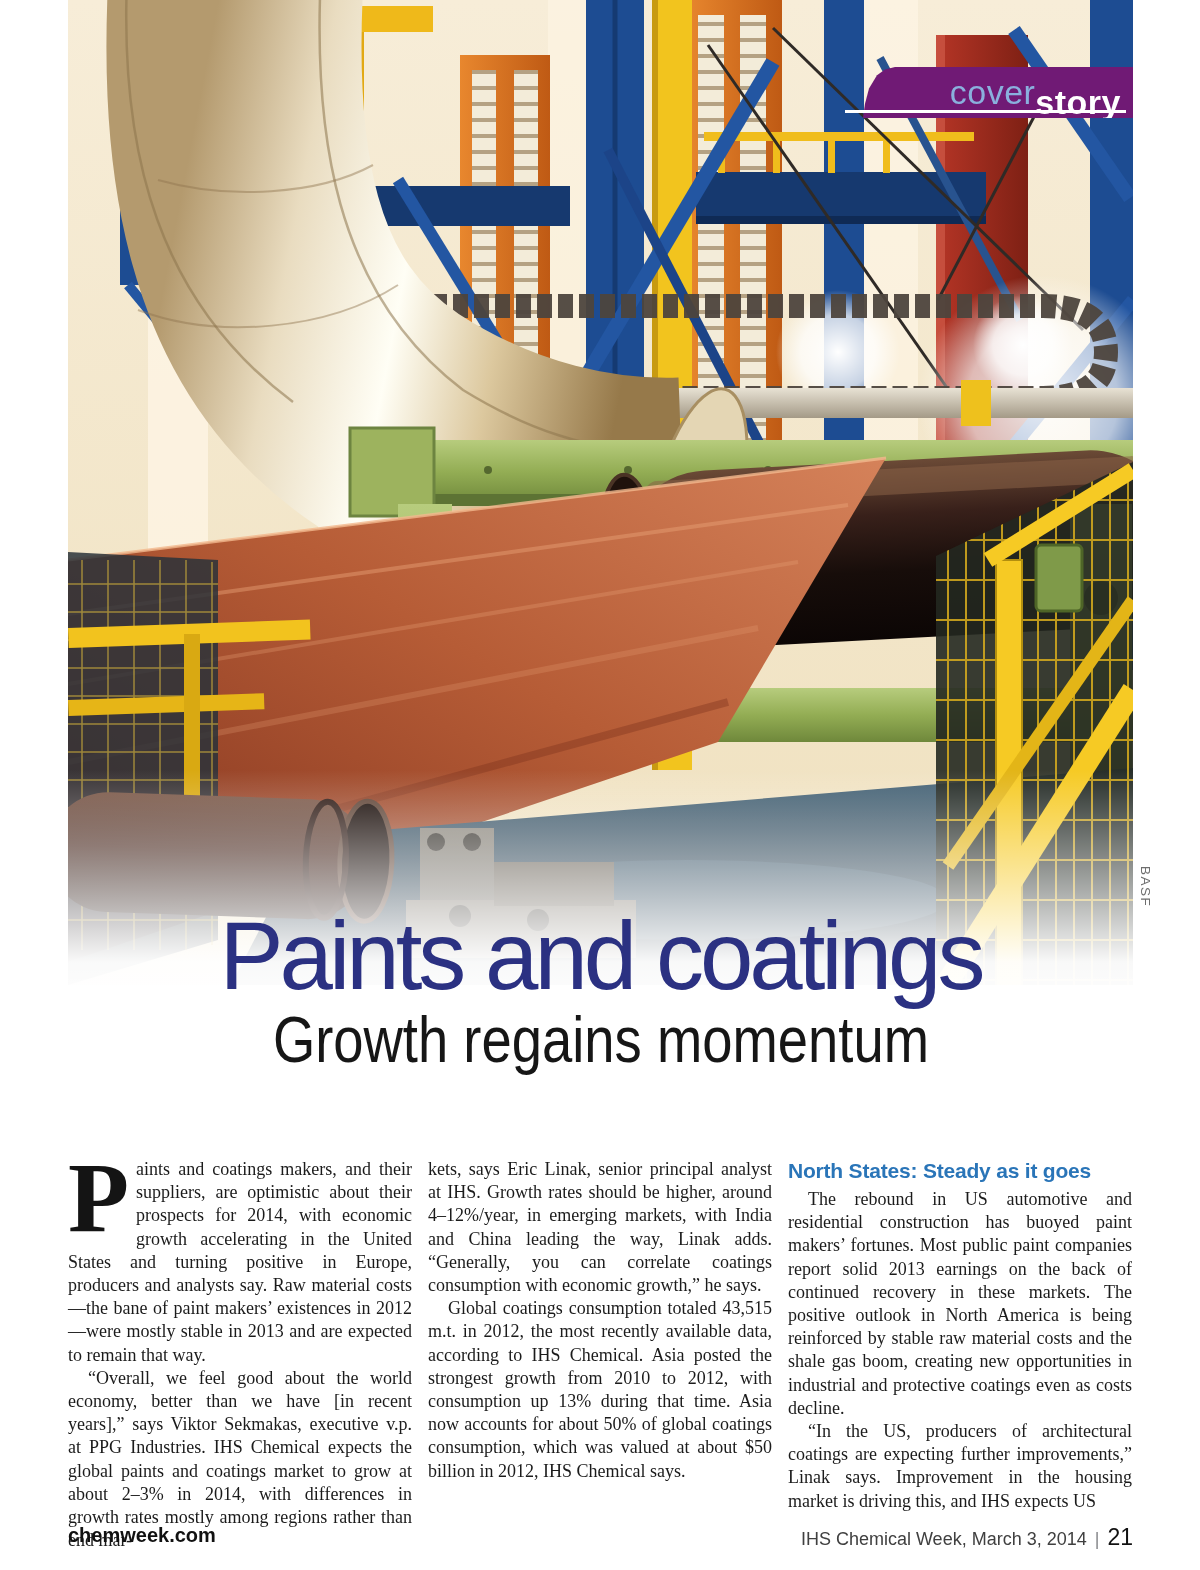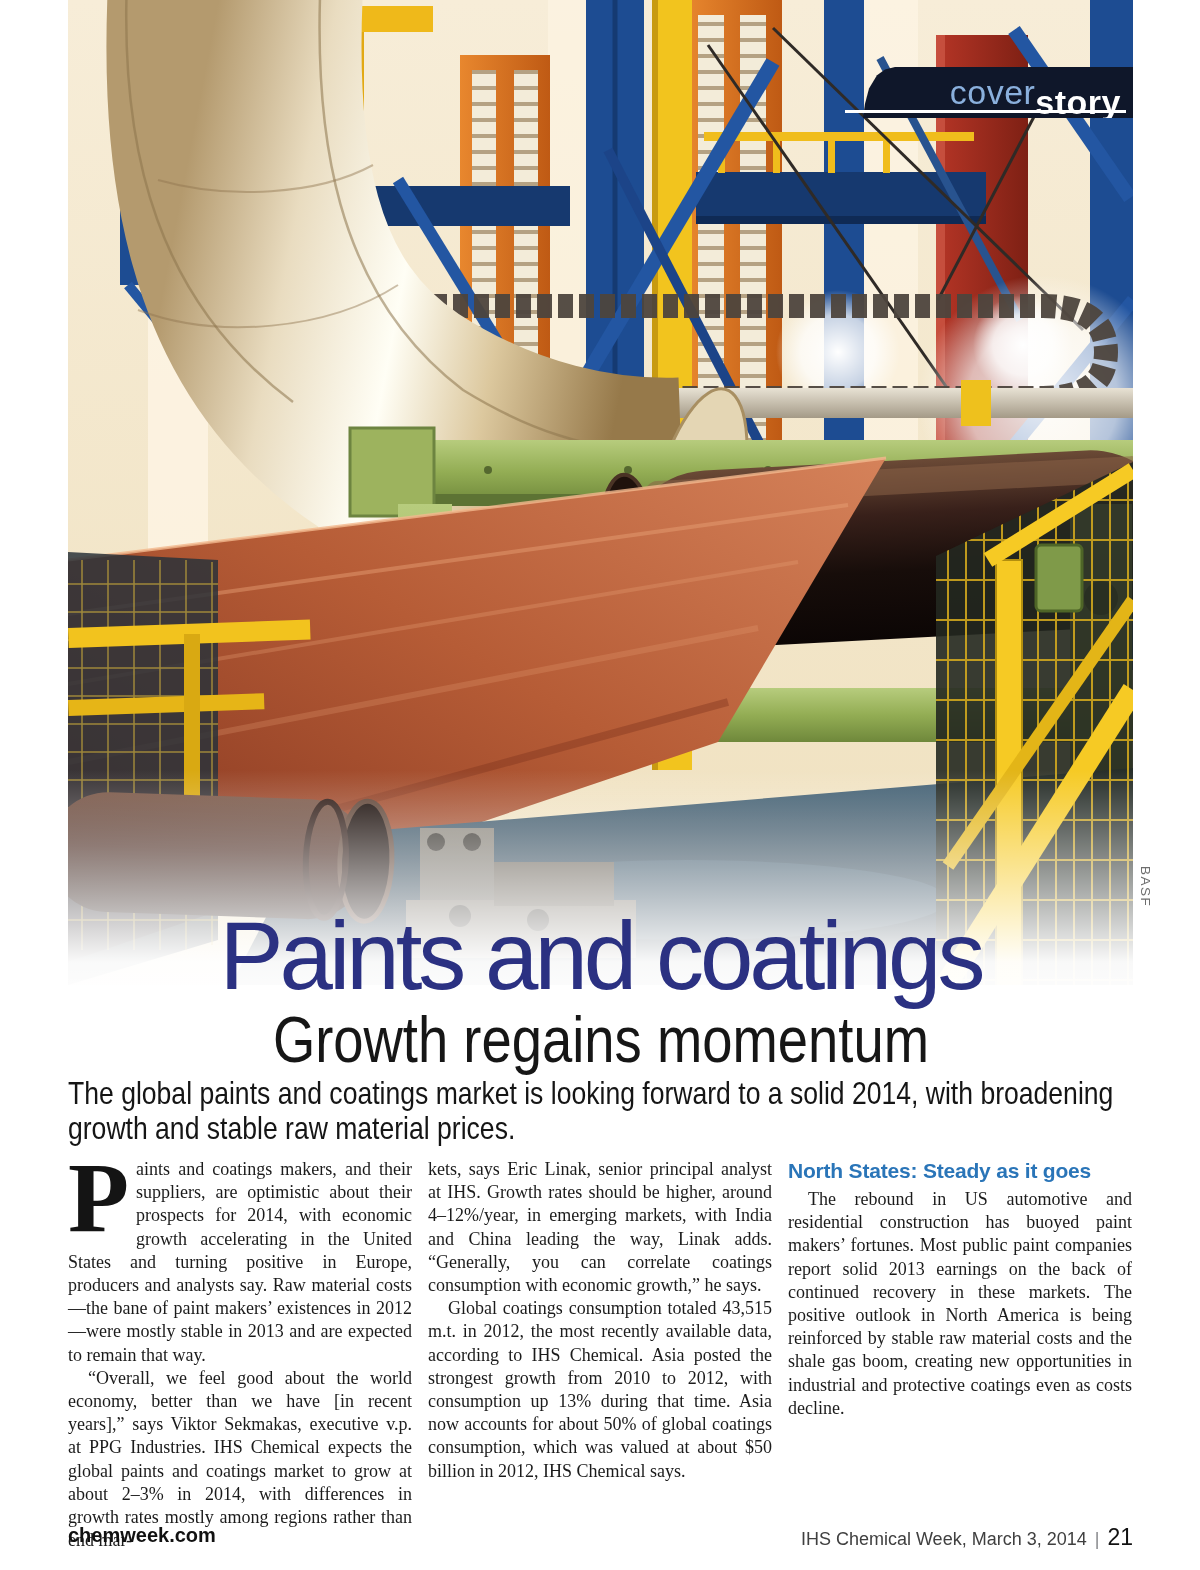--- a/index.html
+++ b/index.html
@@ -2,21 +2,21 @@
 <html><head>
 <meta charset="utf-8">
 <style>
   html,body{margin:0;padding:0;background:#ffffff;}
   .page{position:relative;width:1200px;height:1570px;background:#fff;overflow:hidden;
         font-family:"Liberation Sans",sans-serif;}
   
   .photo{position:absolute;left:68px;top:0;width:1065px;height:1010px;overflow:hidden;}
   .photo svg{display:block;width:100%;height:100%;}
   
-  .badge{position:absolute;left:851px;top:67px;width:282px;height:51px;background:#0f172a;
+  .badge{position:absolute;left:851px;top:67px;width:282px;height:51px;background:#701a75;
          display:flex;align-items:center;justify-content:flex-end;padding-right:12px;box-sizing:border-box;
          clip-path:polygon(44px 0%,100% 0%,100% 100%,12px 100%,14px 72%,18px 42%,26px 16%,34px 5%);}
   .badge .light{color:#8ab0dd;font-size:34px;font-weight:400;letter-spacing:.5px;}
   .badge .bold{color:#ffffff;font-size:34px;font-weight:700;letter-spacing:.5px;margin-top:20px;}
   .badge-underline{position:absolute;left:845px;top:110px;width:281px;height:3px;background:#ffffff;}
   
   .credit{position:absolute;left:1138px;top:866px;writing-mode:vertical-rl;
           font-size:13.5px;color:#6e6e6e;letter-spacing:1.5px;}
   
   .title{position:absolute;left:68px;top:908px;width:1065px;text-align:center;
@@ -288,39 +288,34 @@
   </div>
   <div class="badge-underline"></div>
 
   <div class="credit">BASF</div>
 
   <div class="title">Paints and coatings</div>
   <div class="subtitle-wrap">
     <span class="subtitle-text">Growth regains momentum</span>
   </div>
 
-  <div class="lede">
-    <div class="lede-inner">
-      <div>The global paints and coatings market is looking forward to a solid 2014, with broadening</div>
-      <div>growth and stable raw material prices.</div>
-    </div>
-  </div>
 
   <div class="cols">
     <div class="col">
       <p><span class="dropcap">P</span><span>aints and coatings makers, and their suppliers, are optimistic about their prospects for 2014, with economic growth accelerating in the United States and turning positive in Europe, producers and analysts say. Raw material costs—the bane of paint makers’ existences in 2012—were mostly stable in 2013 and are expected to remain that way.</span></p>
       <p class="indent">“Overall, we feel good about the world economy, better than we have [in recent years],” says Viktor Sekmakas, executive v.p. at PPG Industries. IHS Chemical expects the global paints and coatings market to grow at about 2–3% in 2014, with differences in growth rates mostly among regions rather than end mar-</p>
     </div>
     <div class="col">
       <p>kets, says Eric Linak, senior principal analyst at IHS. Growth rates should be higher, around 4–12%/year, in emerging markets, with India and China leading the way, Linak adds. “Generally, you can correlate coatings consumption with economic growth,” he says.</p>
       <p class="indent">Global coatings consumption totaled 43,515 m.t. in 2012, the most recently available data, according to IHS Chemical. Asia posted the strongest growth from 2010 to 2012, with consumption up 13% during that time. Asia now accounts for about 50% of global coatings consumption, which was valued at about $50 billion in 2012, IHS Chemical says.</p>
     </div>
     <div class="col">
       <h2 class="col-heading">North States: Steady as it goes</h2>
       <p class="indent">The rebound in US automotive and residential construction has buoyed paint makers’ fortunes. Most public paint companies report solid 2013 earnings on the back of continued recovery in these markets. The positive outlook in North America is being reinforced by stable raw material costs and the shale gas boom, creating new opportunities in industrial and protective coatings even as costs decline.</p>
+      <p class="indent">“In the US, producers of architectural coatings are expecting further improvements,” Linak says. Improvement in the housing market is driving this, and IHS expects US</p>
     </div>
   </div>
 
   <div class="footer">
     <span class="site">chemweek.com</span>
     <span>
       <span class="pub">IHS Chemical Week, March 3, 2014</span><span class="sep">|</span><span class="pagenum">21</span>
     </span>
   </div>
 

